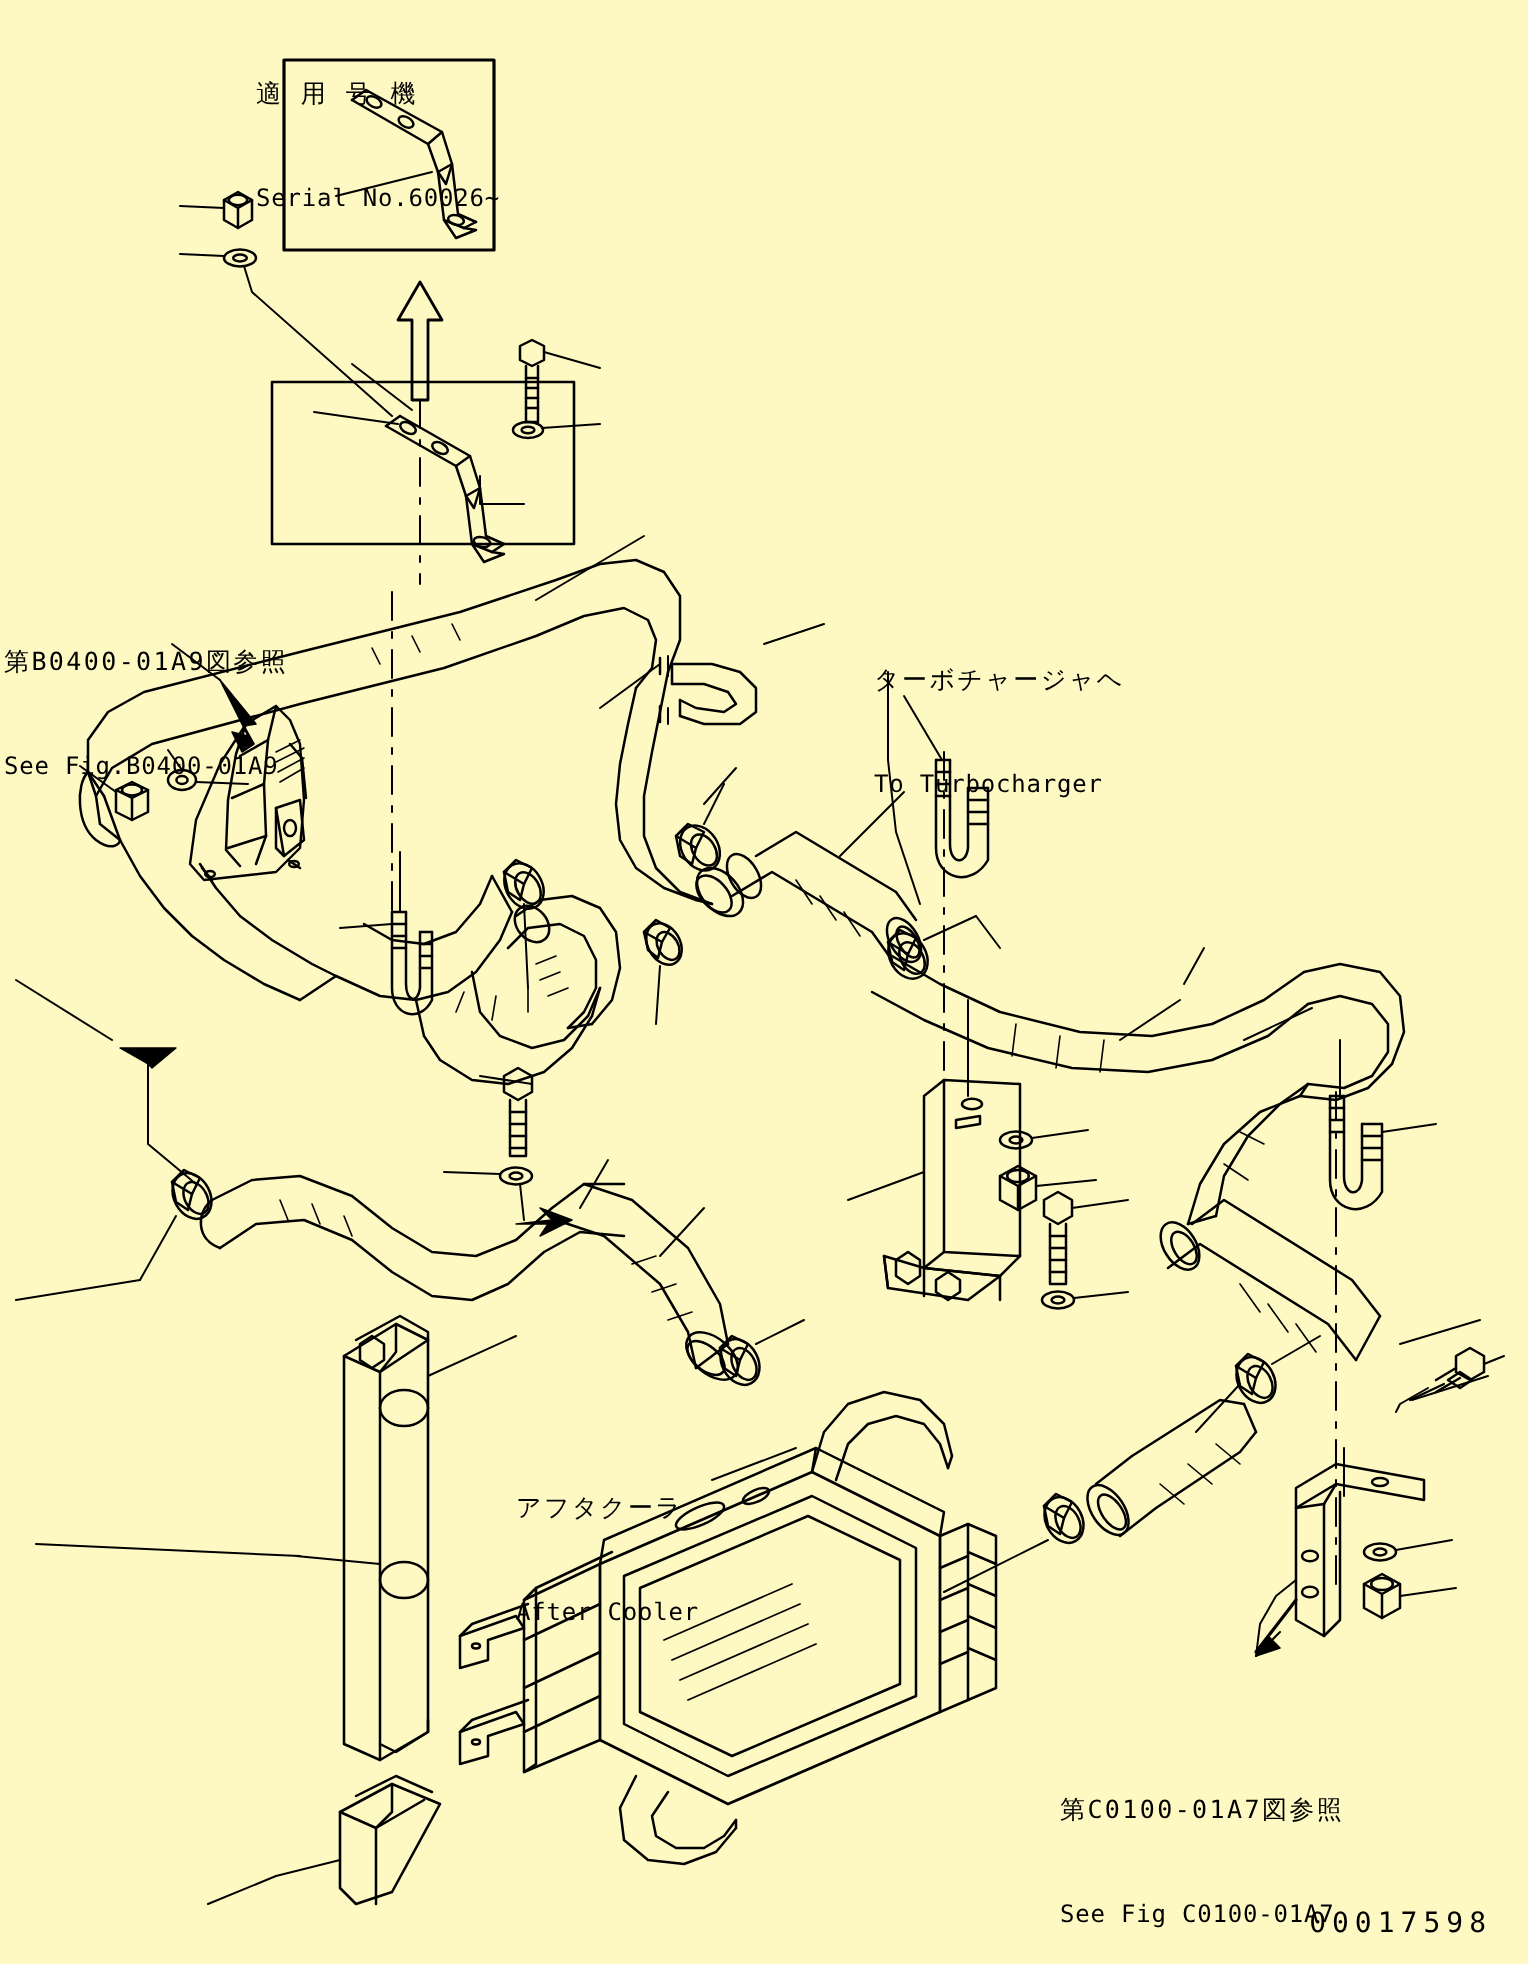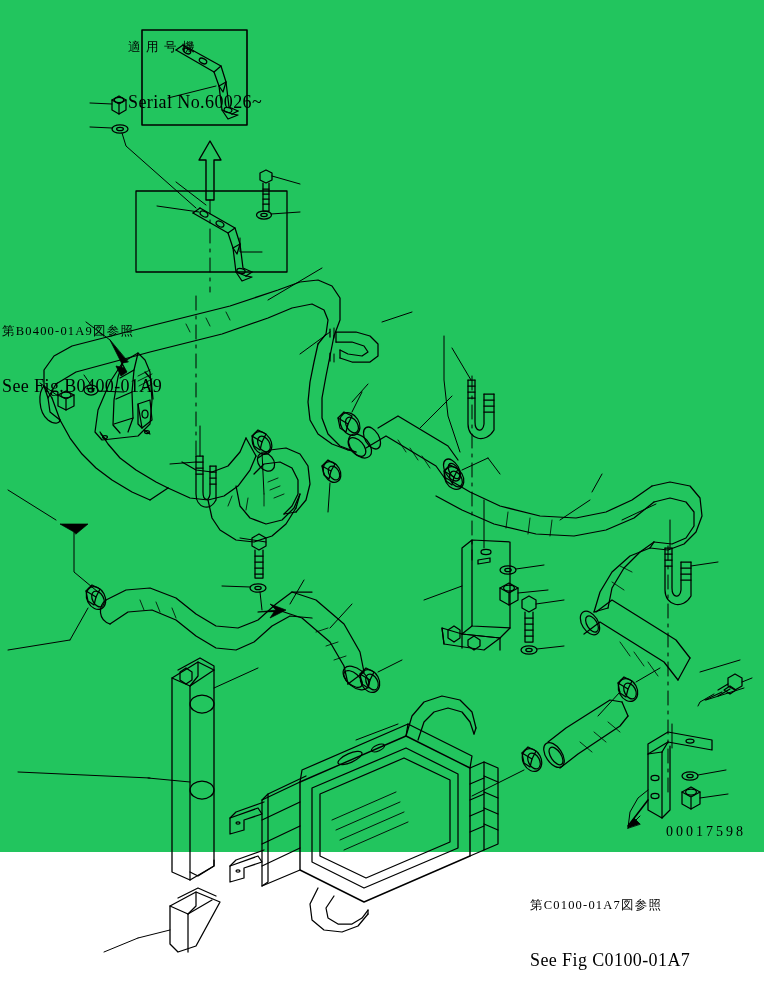--- a/index.html
+++ b/index.html
@@ -2,25 +2,25 @@
 <html><head>
 <meta charset="utf-8">
 <title>Parts Diagram</title>
 <style>
   html,body{margin:0;padding:0;background:#ffffff;}
   body{
     width:764px;height:982px;
     font-family:"DejaVu Sans Mono","Liberation Mono",monospace;
     color:#000;overflow:hidden;position:relative;
   }
-  #sheet{position:relative;width:764px;height:852px;background:#22c55e;font-family:Liberation Serif, serif;}
+  #sheet{position:relative;width:764px;height:982px;background:#fef9c3;}
   svg.layer{position:absolute;left:0;top:0;width:764px;height:982px;}
   .lbl{position:absolute;white-space:pre;line-height:1.18;letter-spacing:0px;}
   .jp{font-size:12.5px;letter-spacing:1.2px;}
-  .en{font-size:18px;letter-spacing:0.4px;}
+  .en{font-size:12px;letter-spacing:0.4px;}
   .dwg{position:absolute;right:18px;bottom:12px;font-size:14px;letter-spacing:3px;}
   .hdr{text-align:left;}
 </style>
 </head>
 <body>
 
 <div id="sheet">
 
   <svg class="layer" viewBox="0 0 764 982">
     <g fill="none" stroke="#000" stroke-width="1.25" stroke-linecap="round" stroke-linejoin="round">
@@ -507,22 +507,30 @@
   <div class="lbl hdr" style="left:128px;top:2px;">
     <div class="jp">適 用 号 機</div>
     <div class="en">Serial No.60026~</div>
   </div>
 
   <div class="lbl" style="left:2px;top:286px;">
     <div class="jp">第B0400-01A9図参照</div>
     <div class="en">See Fig.B0400-01A9</div>
   </div>
 
-
-
+  <div class="lbl" style="left:437px;top:295px;">
+    <div class="jp">ターボチャージャヘ</div>
+    <div class="en">To Turbocharger</div>
+  </div>
+
+
+  <div class="lbl" style="left:258px;top:709px;">
+    <div class="jp">アフタクーラ</div>
+    <div class="en">After Cooler</div>
+  </div>
 
   <div class="lbl" style="left:530px;top:860px;">
     <div class="jp">第C0100-01A7図参照</div>
     <div class="en">See Fig C0100-01A7</div>
   </div>
 
   <div class="dwg">00017598</div>
 
 </div>
 

